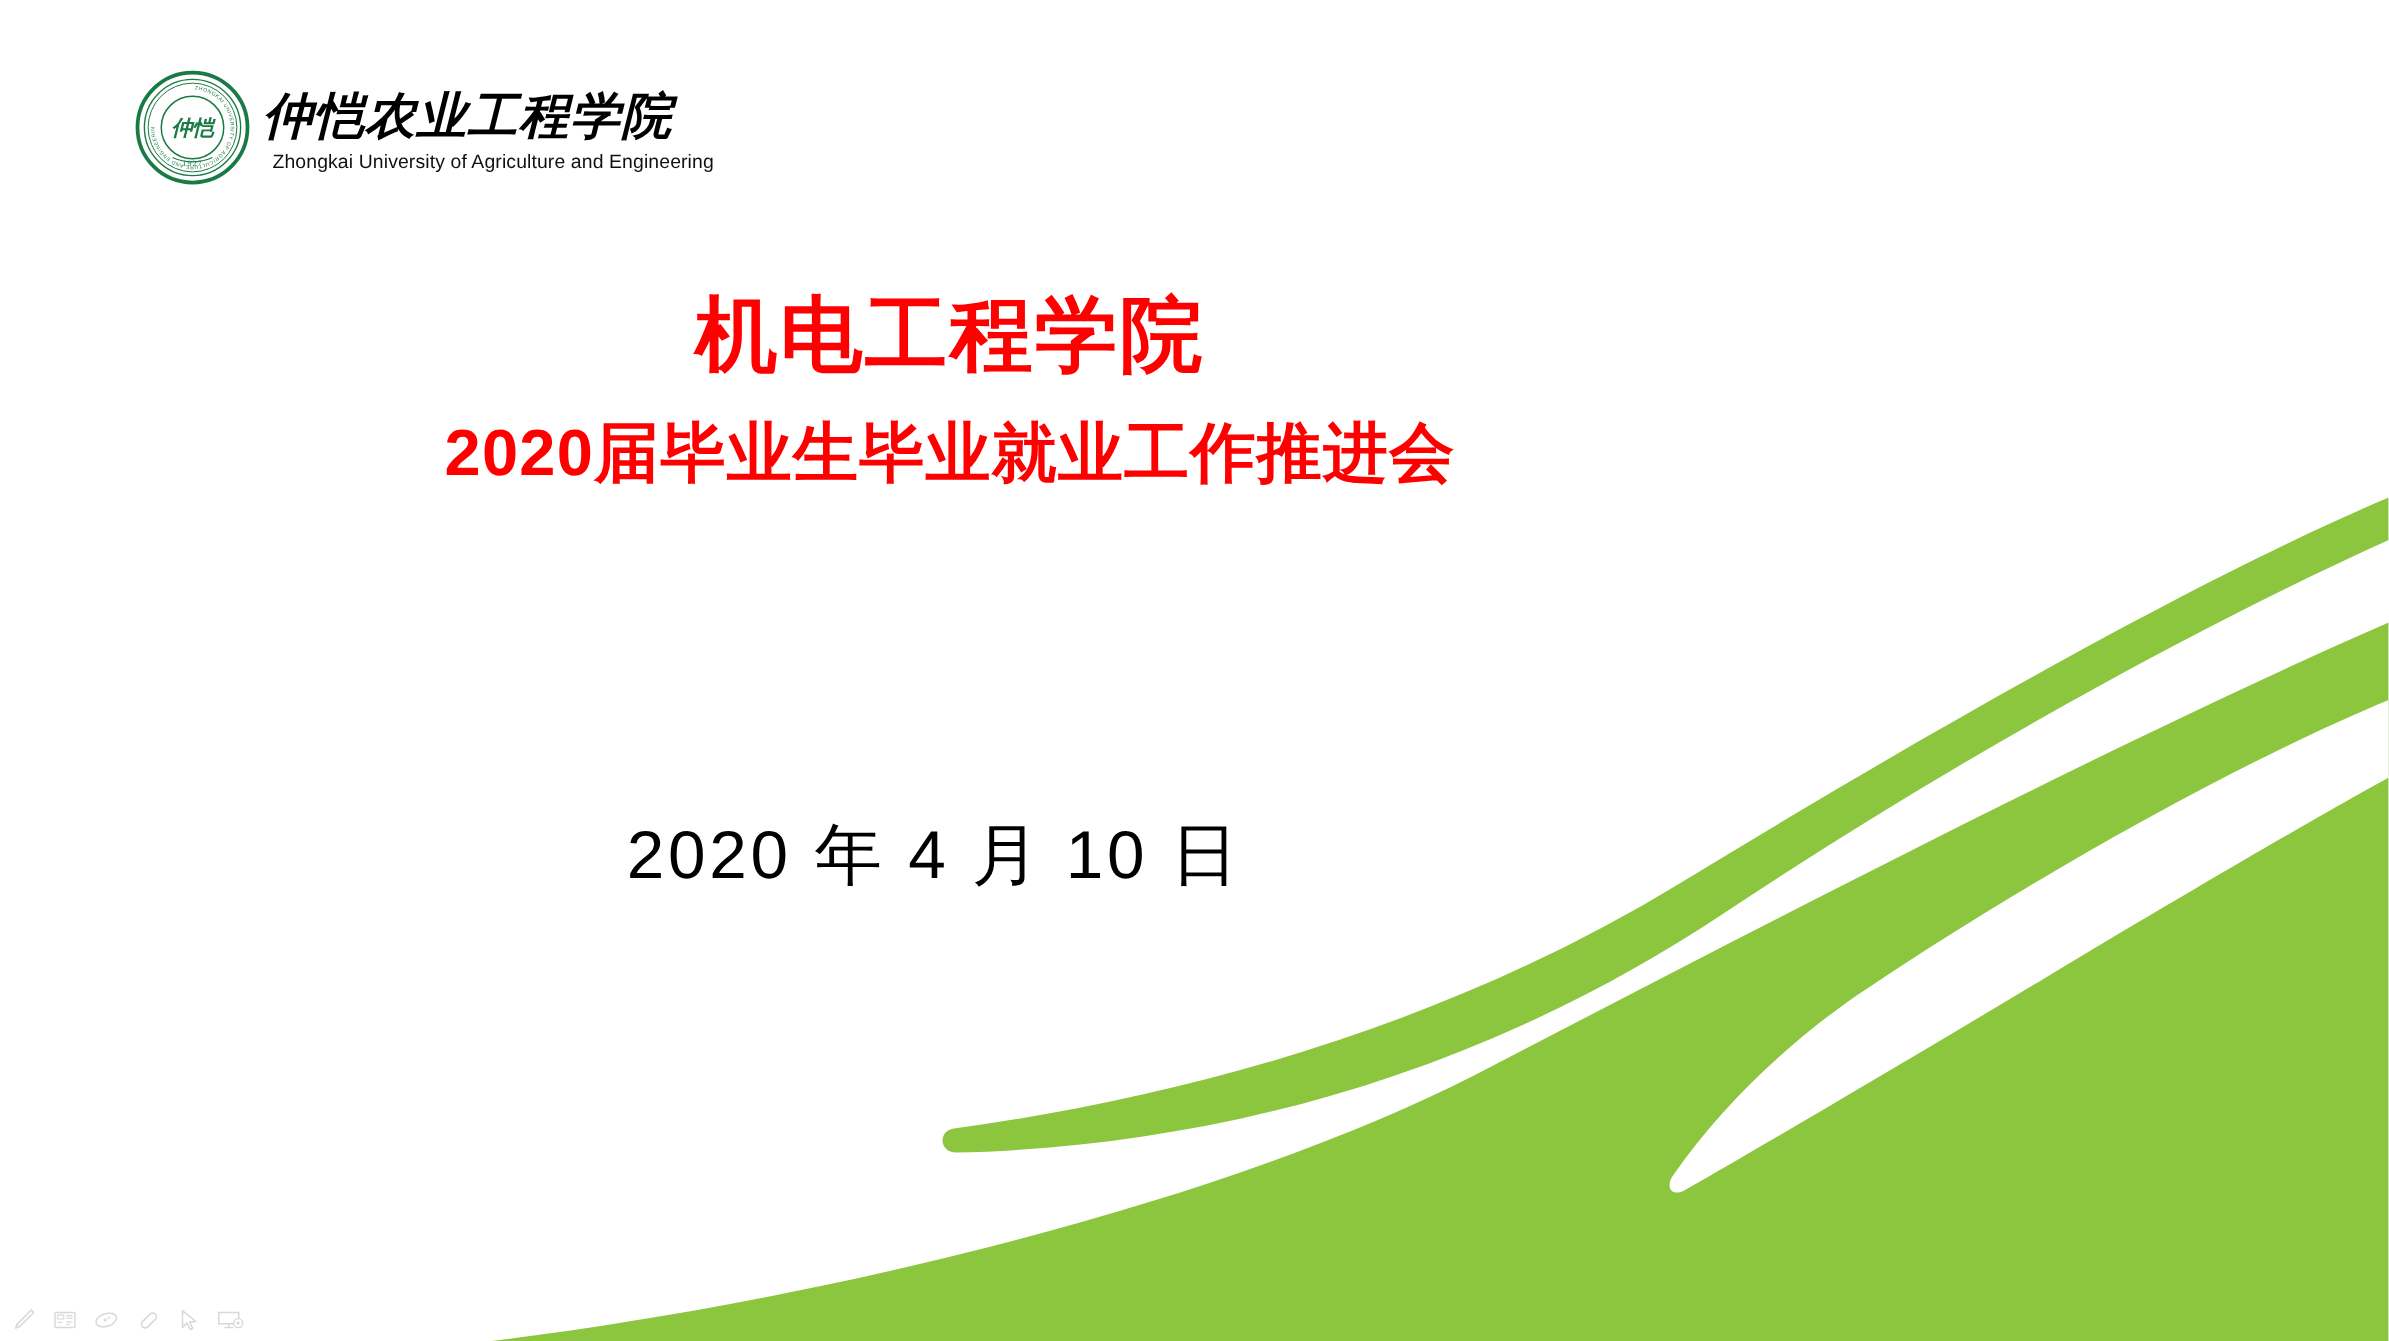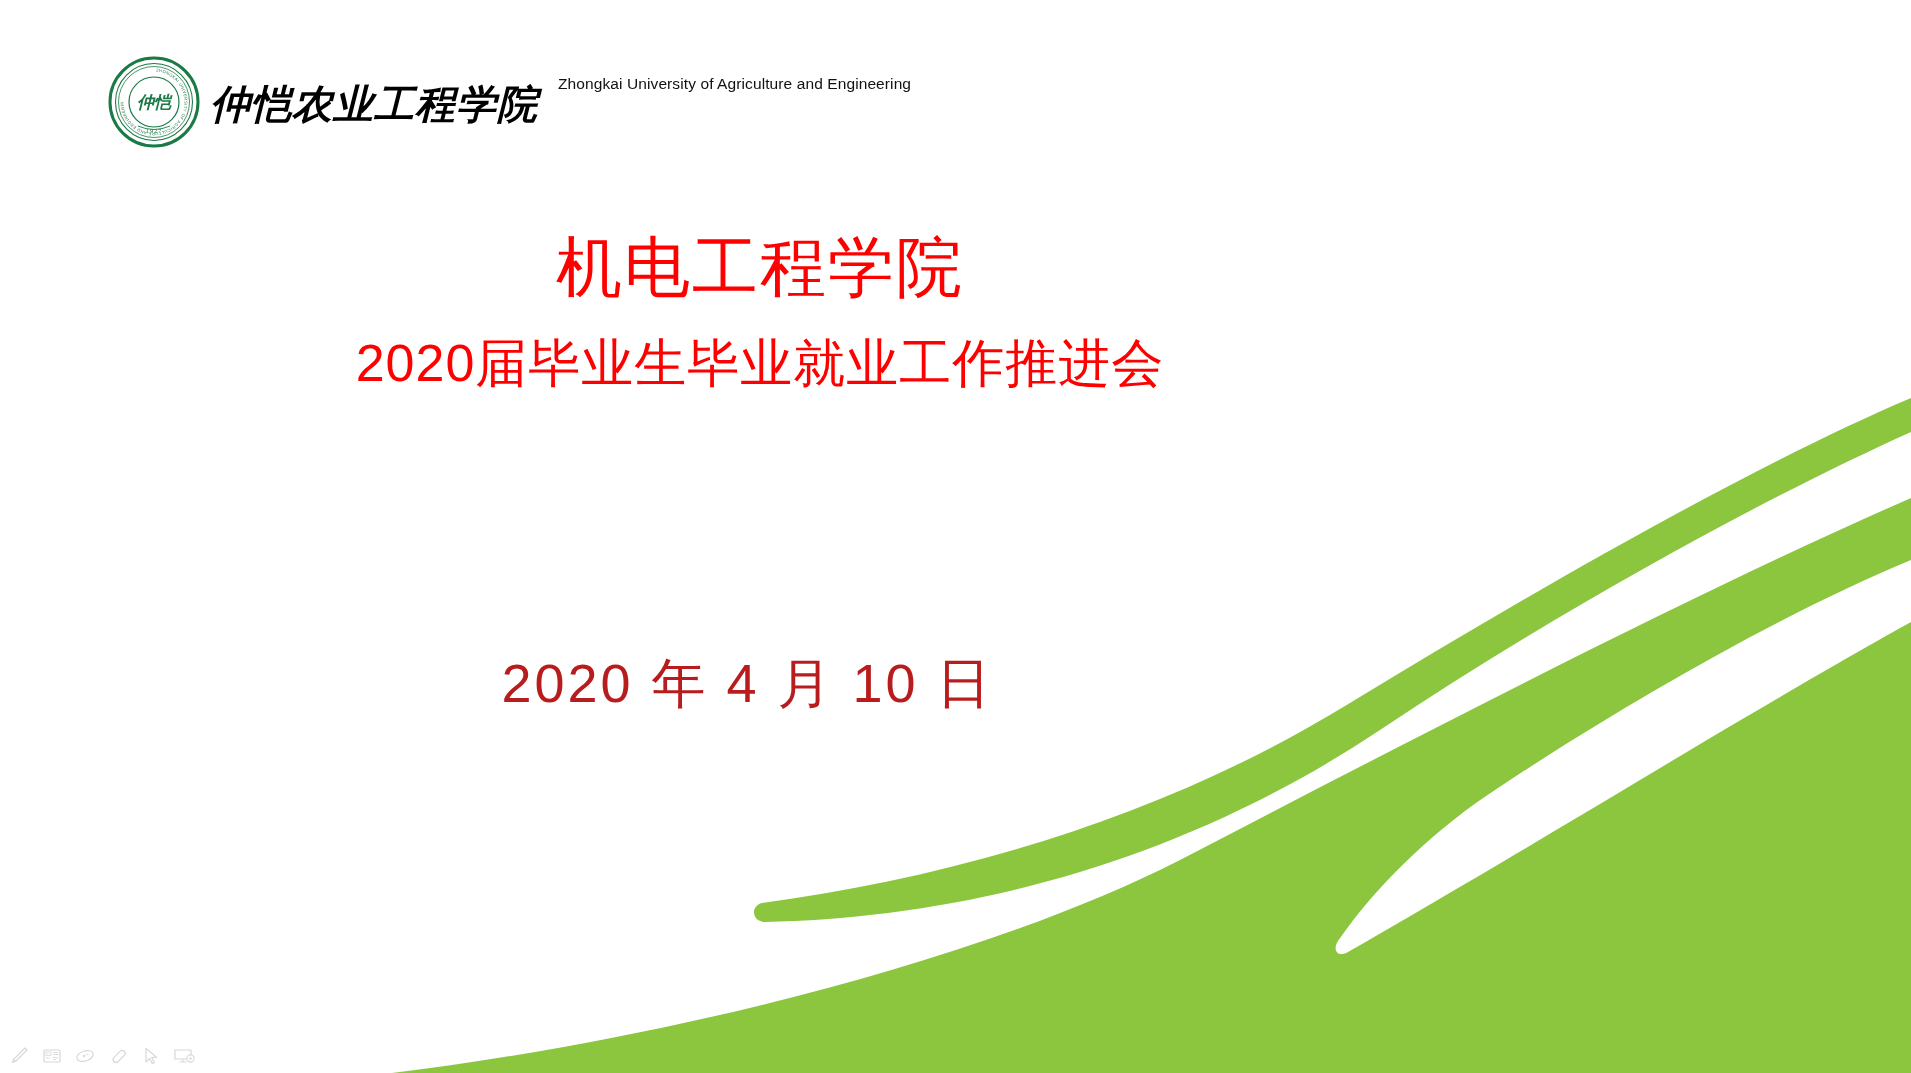--- a/index.html
+++ b/index.html
@@ -36,23 +36,23 @@
     display: flex;
     align-items: flex-start;
   }
   #logo-seal {
     width: 92px;
     height: 92px;
     flex: 0 0 auto;
   }
   #logo-text-group {
     margin-left: 10px;
-    margin-top: 18px;
-    display: flex;
-    flex-direction: row;
+    margin-top: 6px;
+    display: flex;
+    flex-direction: column;
     align-items: flex-start;
   }
   #logo-cn {
     height: 58px;
     width: 340px;
     display: block;
   }
   #logo-en {
     font-family: "Liberation Sans", sans-serif;
     font-size: 15.5px;
@@ -67,21 +67,21 @@
   #title-area {
     position: absolute;
     left: 0;
     top: 226px;
     width: 1520px;
     text-align: center;
   }
   .title-line {
     color: #FF0000;
     font-family: "Liberation Sans", sans-serif;
-    font-weight: normal;
+    font-weight: bold;
     line-height: 1.26;
     white-space: nowrap;
   }
   #title-line-1 {
     font-size: 66px;
     letter-spacing: 2px;
   }
   #title-line-2 {
     font-size: 52px;
     letter-spacing: 1px;
@@ -90,21 +90,21 @@
 
   
   #date-area {
     position: absolute;
     left: 0;
     top: 648px;
     width: 1495px;
     text-align: center;
   }
   #date-text {
-    color: #b91c1c;
+    color: #000000;
     font-family: "Liberation Sans", sans-serif;
     font-size: 54px;
     letter-spacing: 3px;
     white-space: nowrap;
   }
 
   
   #toolbar {
     position: absolute;
     left: 6px;

